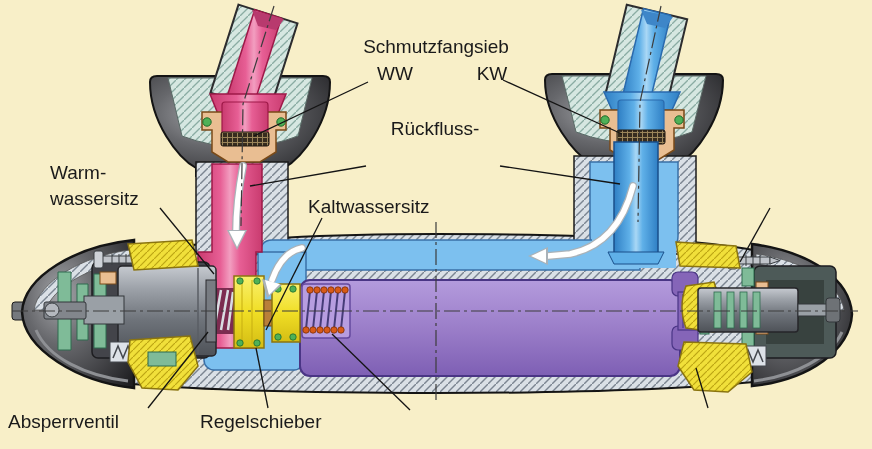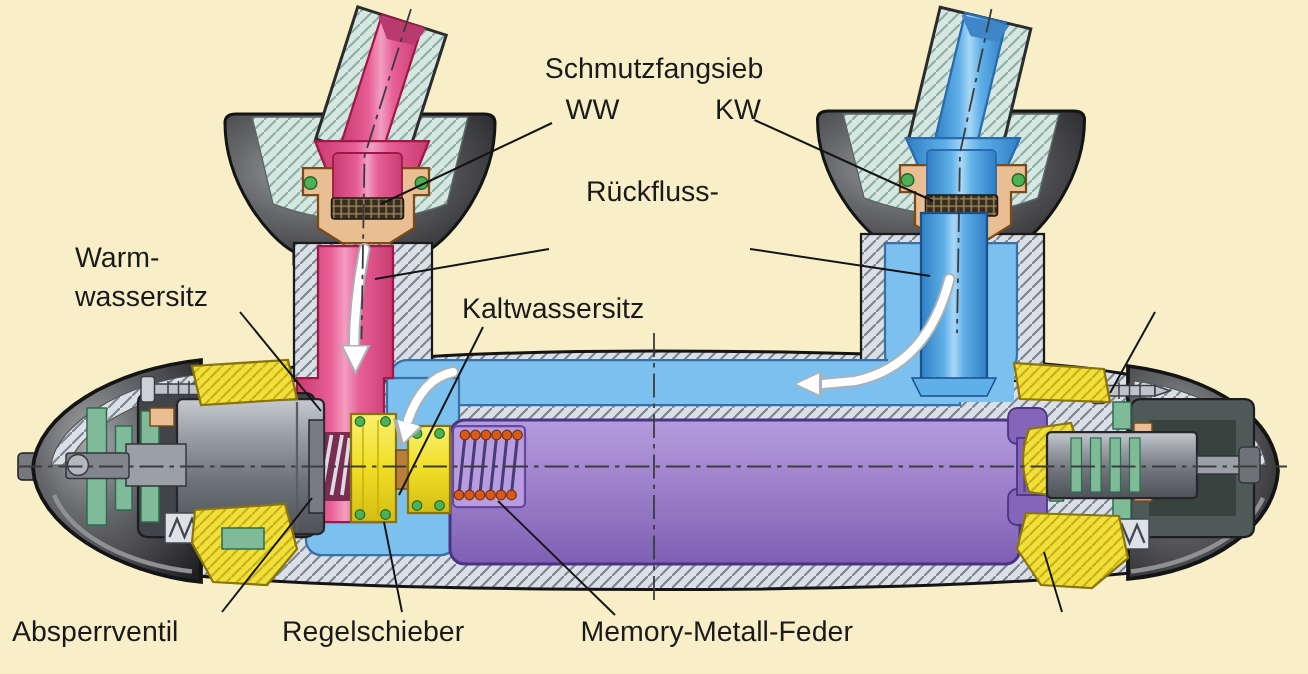--- a/index.html
+++ b/index.html
@@ -297,16 +297,15 @@
 <div class="lbl center" style="left:466px;top:61px;width:52px"><span>KW</span></div>
 <div class="lbl center" style="left:356px;top:116px;width:158px">
   <span style="display:block">Rückfluss-</span>
 </div>
 <div class="lbl" style="left:50px;top:160px">
   <span style="display:block">Warm-</span>
   <span style="display:block">wassersitz</span>
 </div>
 <div class="lbl" style="left:308px;top:194px"><span>Kaltwassersitz</span></div>
 <div class="lbl" style="left:8px;top:409px"><span>Absperrventil</span></div>
-<div class="lbl" style="left:188px;top:409px"><span>Regelschieber</span></div>
-<div class="lbl" style="left:387px;top:409px"><span>Memory-Metall-Feder</span></div>
+<div class="lbl" style="left:200px;top:409px"><span>Regelschieber</span></div>
 
 </div>
 
 </body></html>

